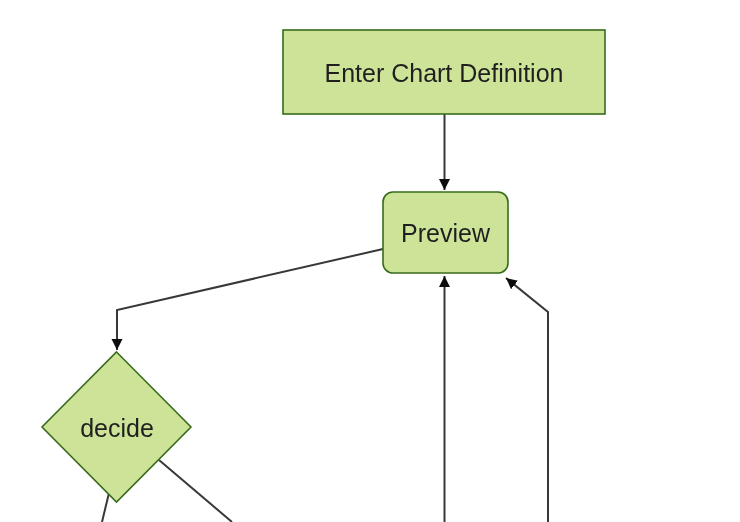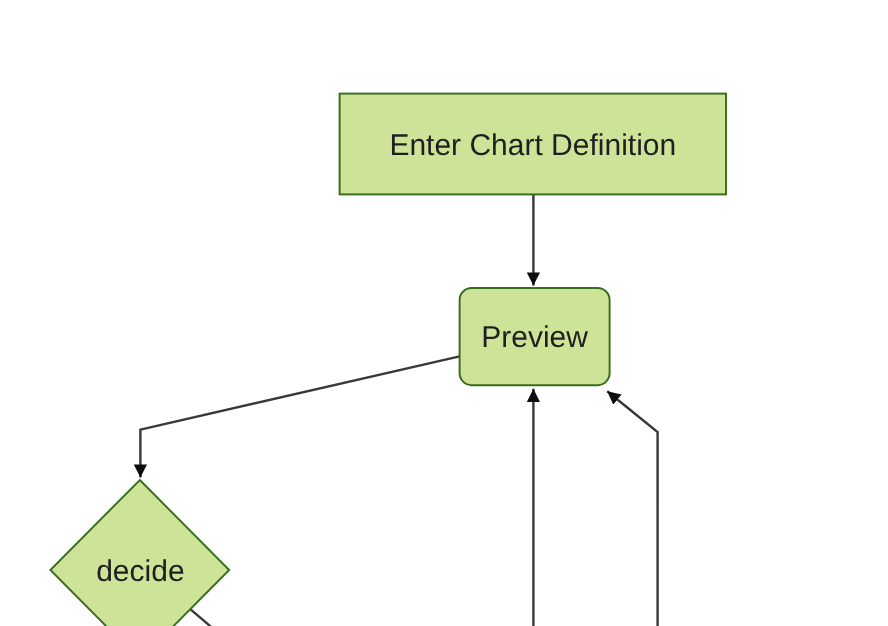--- a/index.html
+++ b/index.html
@@ -7,21 +7,20 @@
     padding: 0;
     width: 740px;
     height: 522px;
     overflow: hidden;
     background: var(--background, #ffffff);
   }
   .canvas {
     width: 740px;
     height: 388px;
     position: relative;
-    margin-top: 48px;
   }
   svg { display: block; }
   .edge {
     stroke: var(--edge-line, #383838);
     stroke-width: 2;
     fill: none;
   }
   .arrow {
     marker-end: url(#arrowhead-marker);
   }

